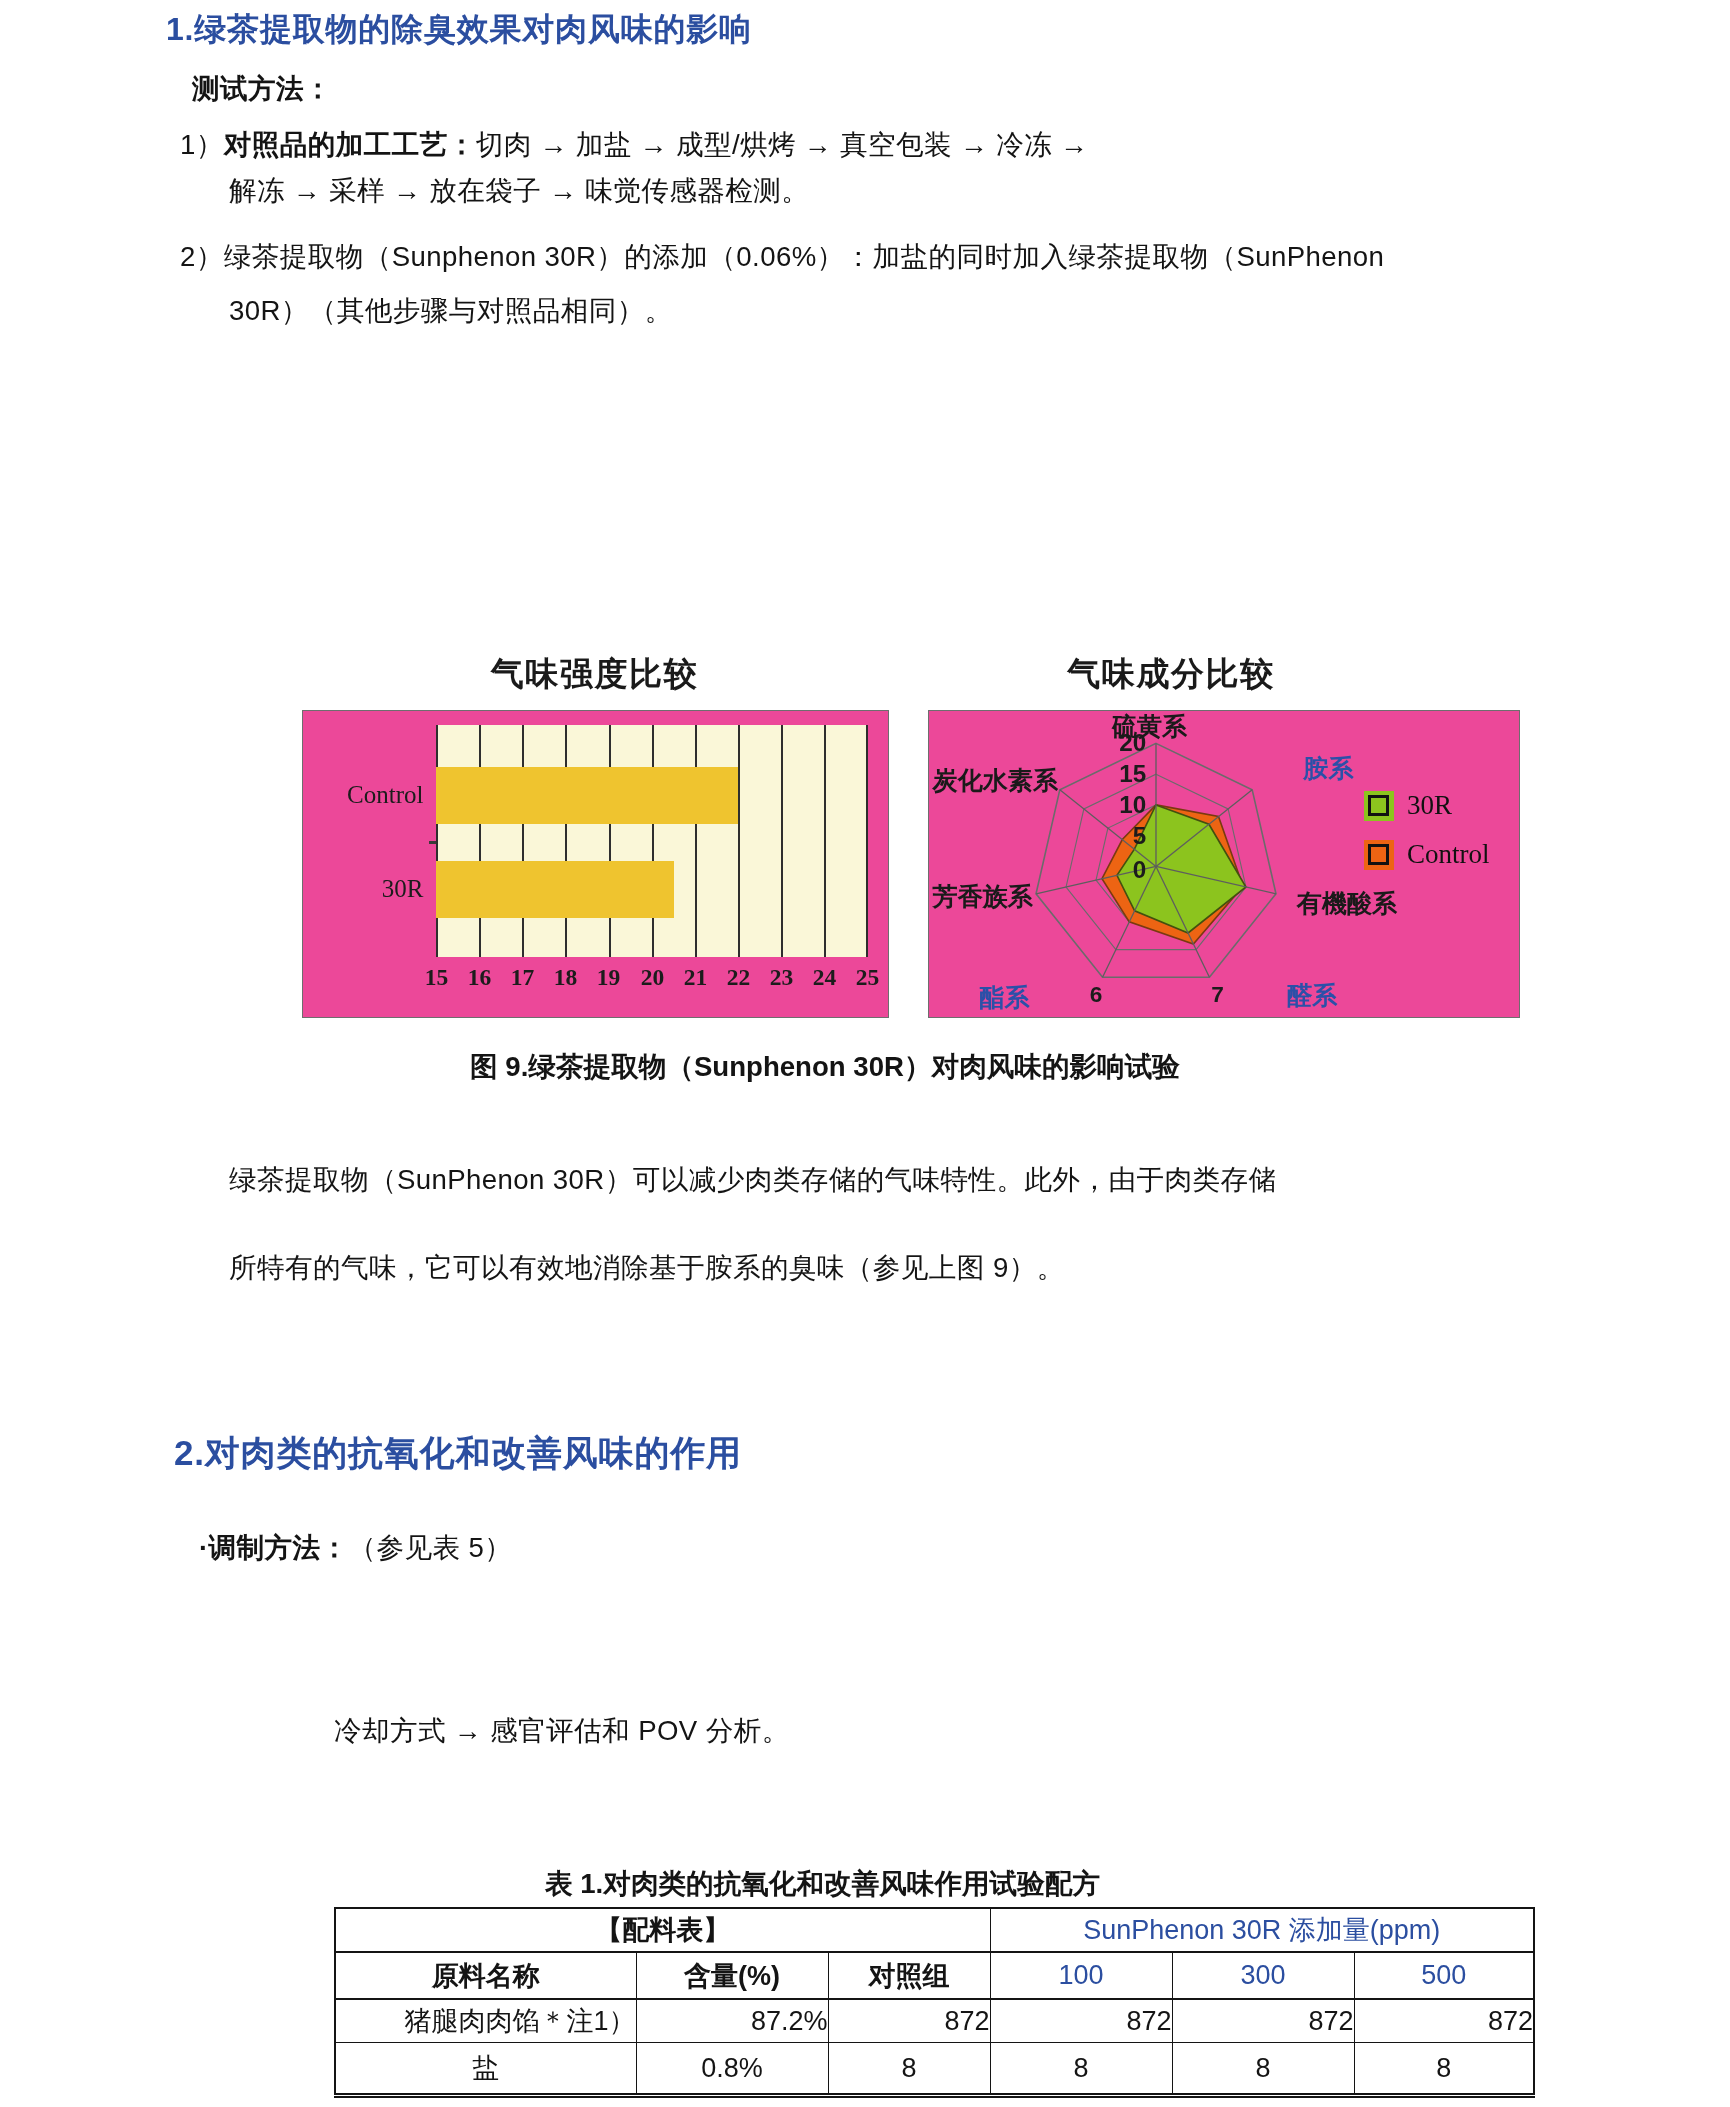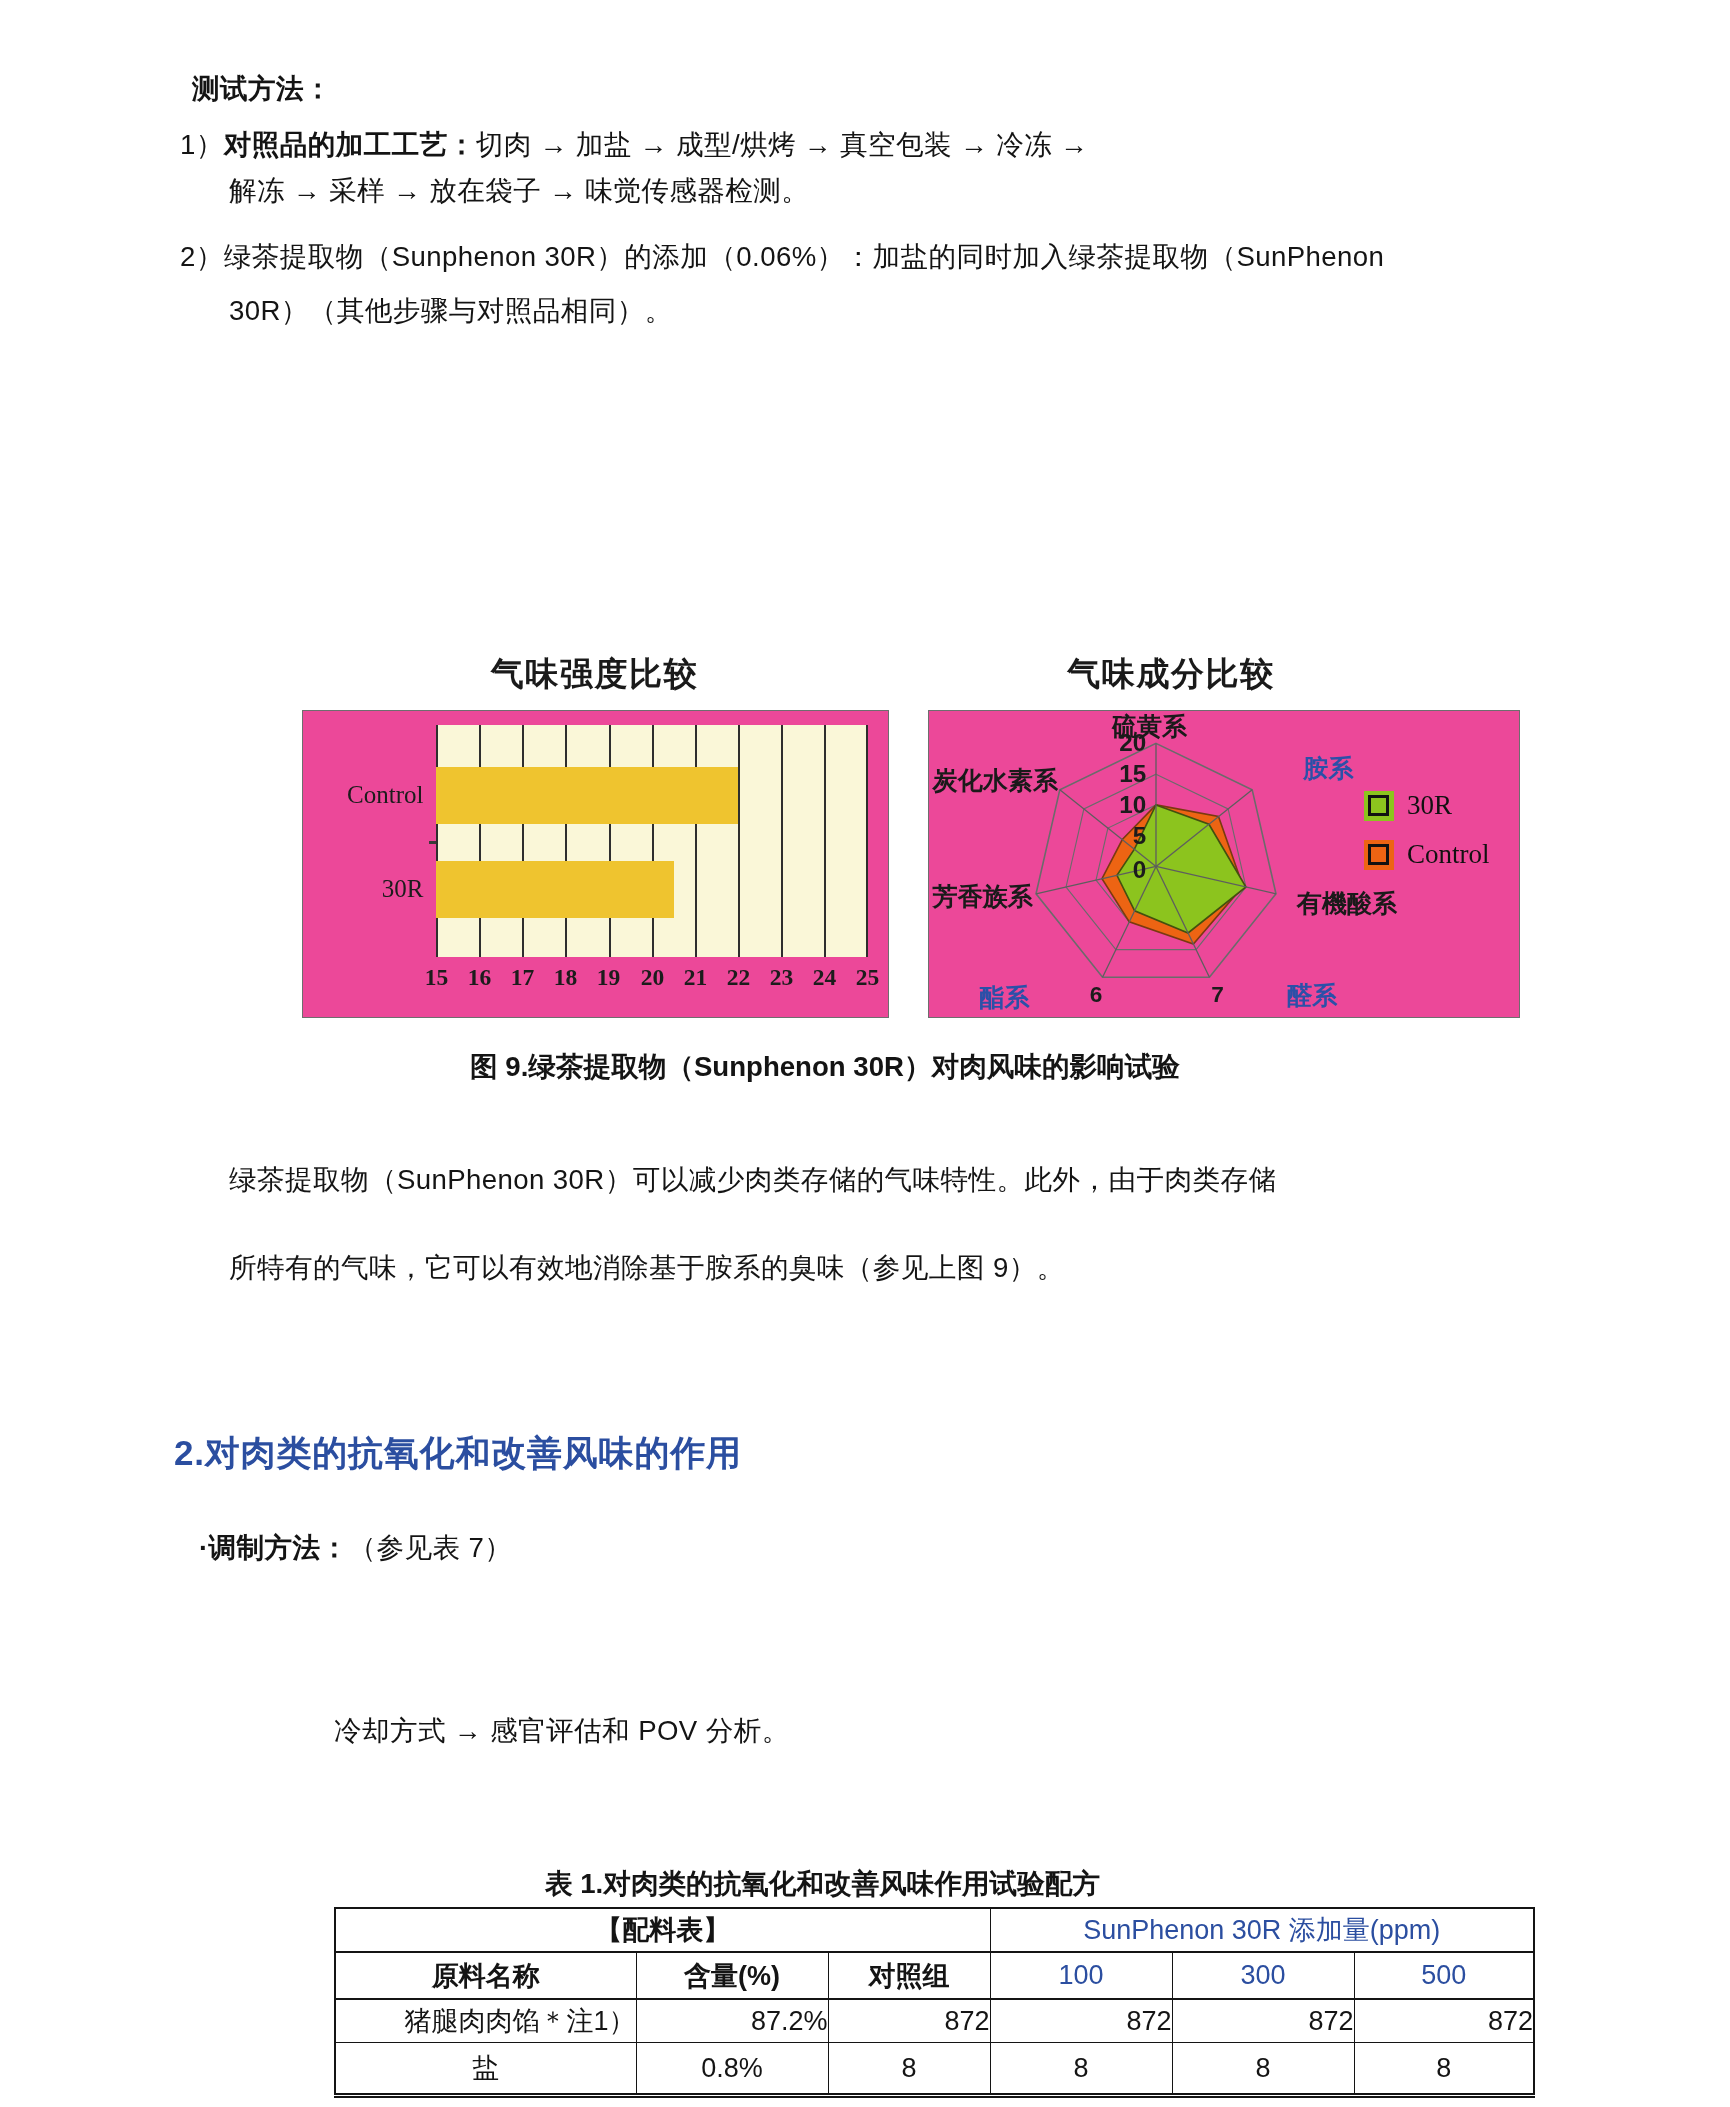--- a/index.html
+++ b/index.html
@@ -42,20 +42,21 @@
   tr.r1 td{height:42px;border-bottom:2.4px solid #141414;}
   tr.r2 td{height:45px;border-bottom:2.4px solid #141414;margin-top:39px;}
   tr.r3 td{height:42px;text-align:right;}
   tr.r4 td{height:50px;}
 </style>
 </head>
 <body>
 
 <div class="page">
 
+  <div class="abs h1" style="left:166px;top:8px;">1.绿茶提取物的除臭效果对肉风味的影响</div>
 
   <div class="abs body-line bold" style="left:192px;top:70px;text-align:center;">测试方法：</div>
 
   <div class="abs body-line" style="left:180px;top:126px;"><span>1）</span><span class="bold">对照品的加工工艺：</span><span>切肉 → 加盐 → 成型/烘烤 → 真空包装 → 冷冻 →</span></div>
 
   <div class="abs body-line" style="left:229px;top:172px;">解冻 → 采样 → 放在袋子 → 味觉传感器检测。</div>
 
   <div class="abs body-line" style="left:180px;top:238px;">2）绿茶提取物（Sunphenon 30R）的添加（0.06%）：加盐的同时加入绿茶提取物（SunPhenon</div>
 
   <div class="abs body-line" style="left:229px;top:292px;">30R）（其他步骤与对照品相同）。</div>
@@ -143,21 +144,21 @@
     </div>
   </div>
 
   <div class="abs caption" style="left:211px;top:1048px;width:1228px;">图 9.绿茶提取物（Sunphenon 30R）对肉风味的影响试验</div>
 
   <div class="abs body-line" style="left:229px;top:1161px;">绿茶提取物（SunPhenon 30R）可以减少肉类存储的气味特性。此外，由于肉类存储</div>
   <div class="abs body-line" style="left:229px;top:1249px;">所特有的气味，它可以有效地消除基于胺系的臭味（参见上图 9）。</div>
 
   <div class="abs h2" style="left:166px;top:1430px;">2.对肉类的抗氧化和改善风味的作用</div>
 
-  <div class="abs body-line" style="left:199px;top:1529px;"><span class="bold">·调制方法：</span><span>（参见表 7）</span></div>
+  <div class="abs body-line" style="left:199px;top:1529px;"><span class="bold">·调制方法：</span><span>（参见表 5）</span></div>
 
 
   <div class="abs body-line" style="left:334px;top:1712px;">冷却方式 → 感官评估和 POV 分析。</div>
 
   <div class="abs caption" style="left:243px;top:1865px;width:1159px;">表 1.对肉类的抗氧化和改善风味作用试验配方</div>
 
   <table class="recipe abs" style="left:334px;top:1907px;">
     <colgroup>
       <col style="width:301px">
         <col style="width:192px">

